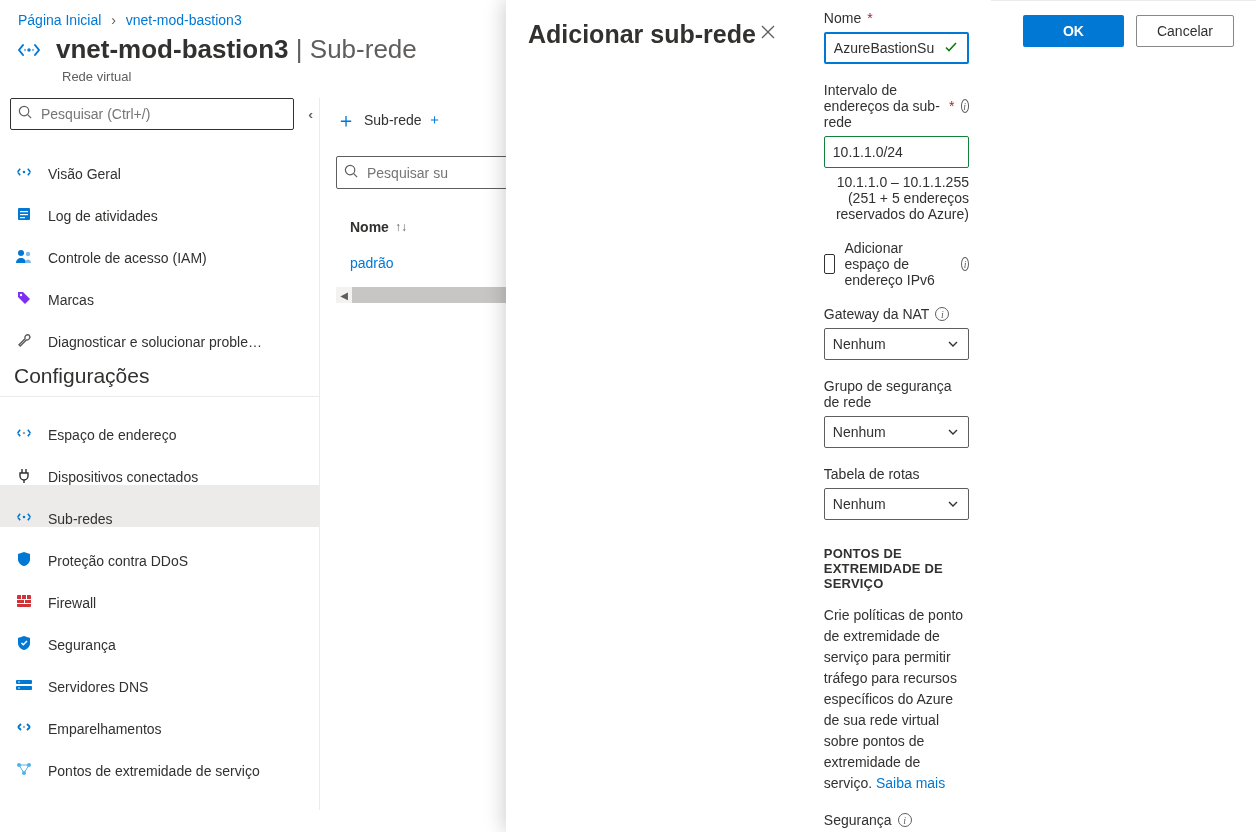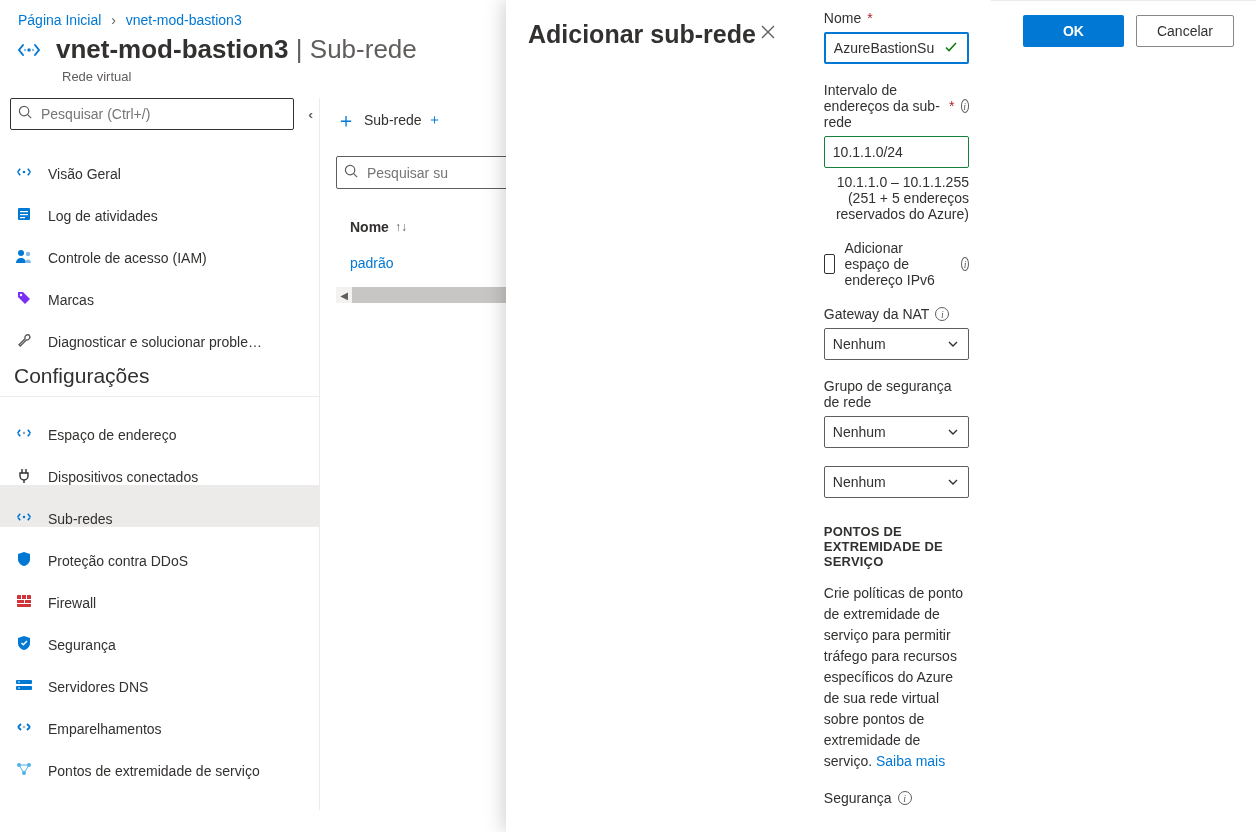--- a/index.html
+++ b/index.html
@@ -637,20 +637,23 @@
         <div class="select-input">
             <span>Nenhum</span>
           </div>
         <span class="chev"><svg class="chev-down-svg" viewBox="0 0 12 12">
               <path d="M2 4l4 4 4-4" stroke="#323130" stroke-width="1.4" fill="none"></path>
             </svg></span>
       </div>
     </div>
 
     <div class="form-group">
+      <div class="form-label">
+        <span>Tabela de rotas</span>
+      </div>
       <div class="select-wrap">
         <div class="select-input">
             <span>Nenhum</span>
           </div>
         <span class="chev"><svg class="chev-down-svg" viewBox="0 0 12 12">
               <path d="M2 4l4 4 4-4" stroke="#323130" stroke-width="1.4" fill="none"></path>
             </svg></span>
       </div>
     </div>
 

